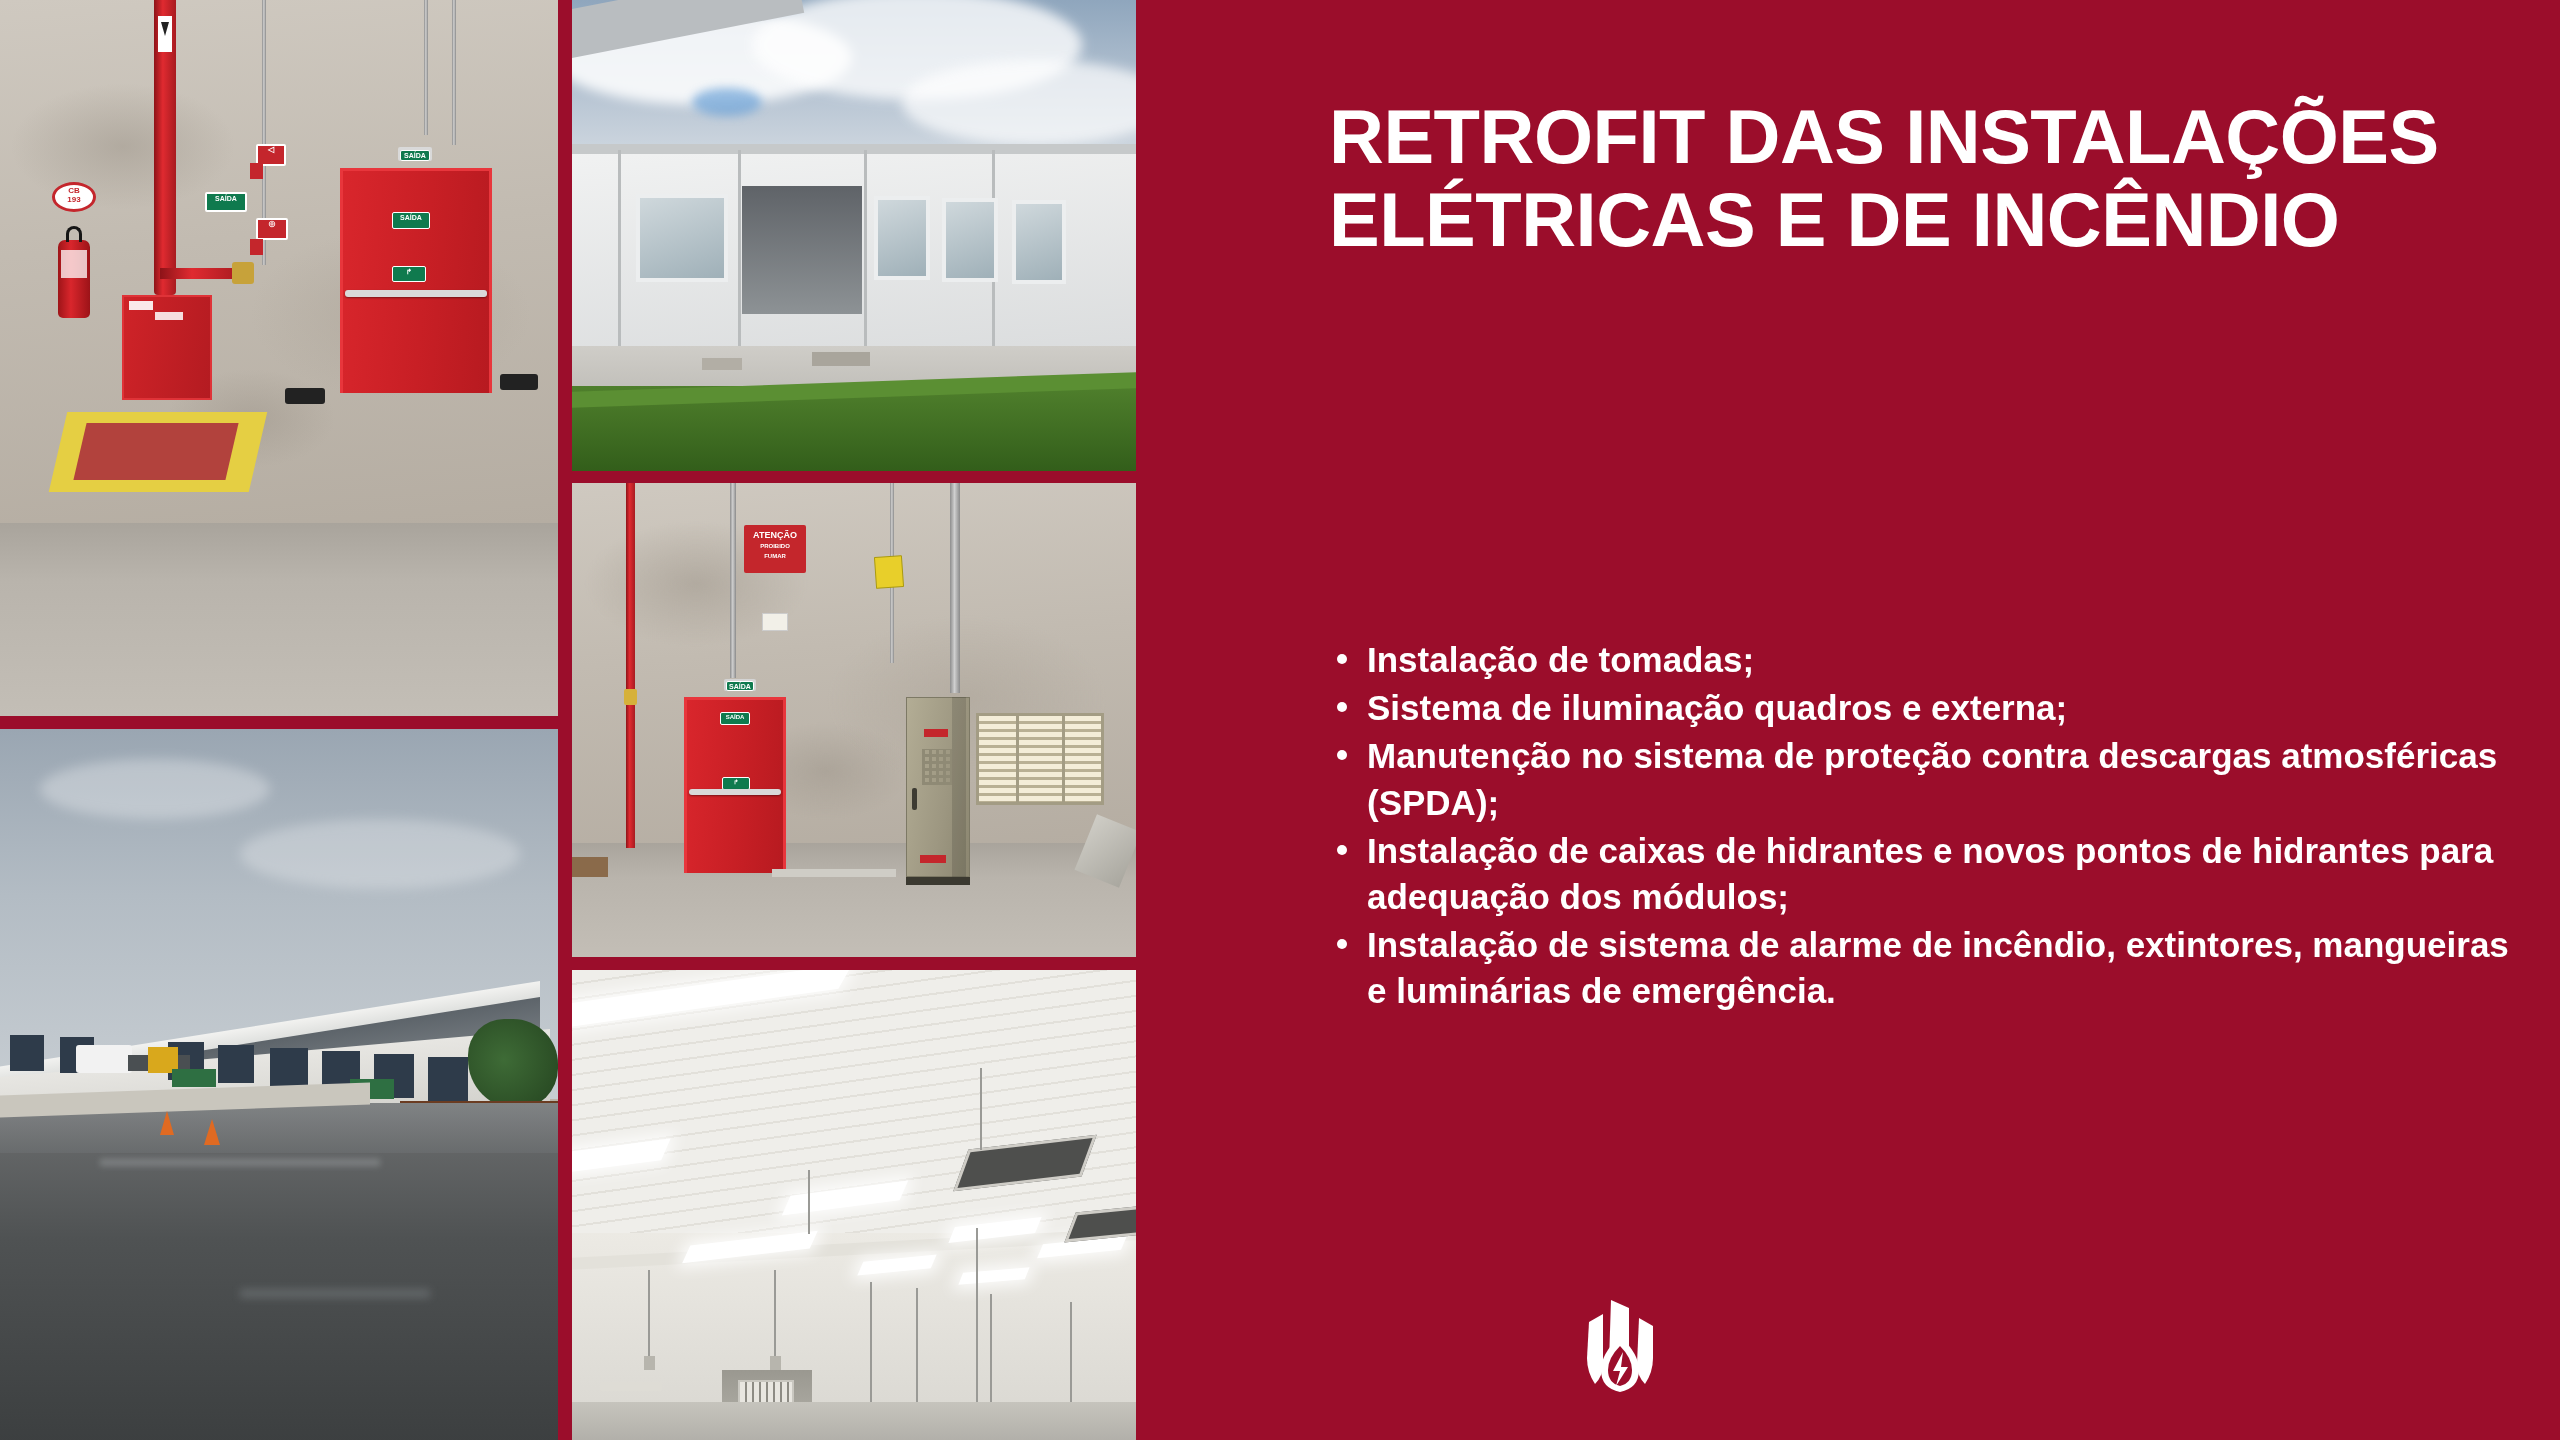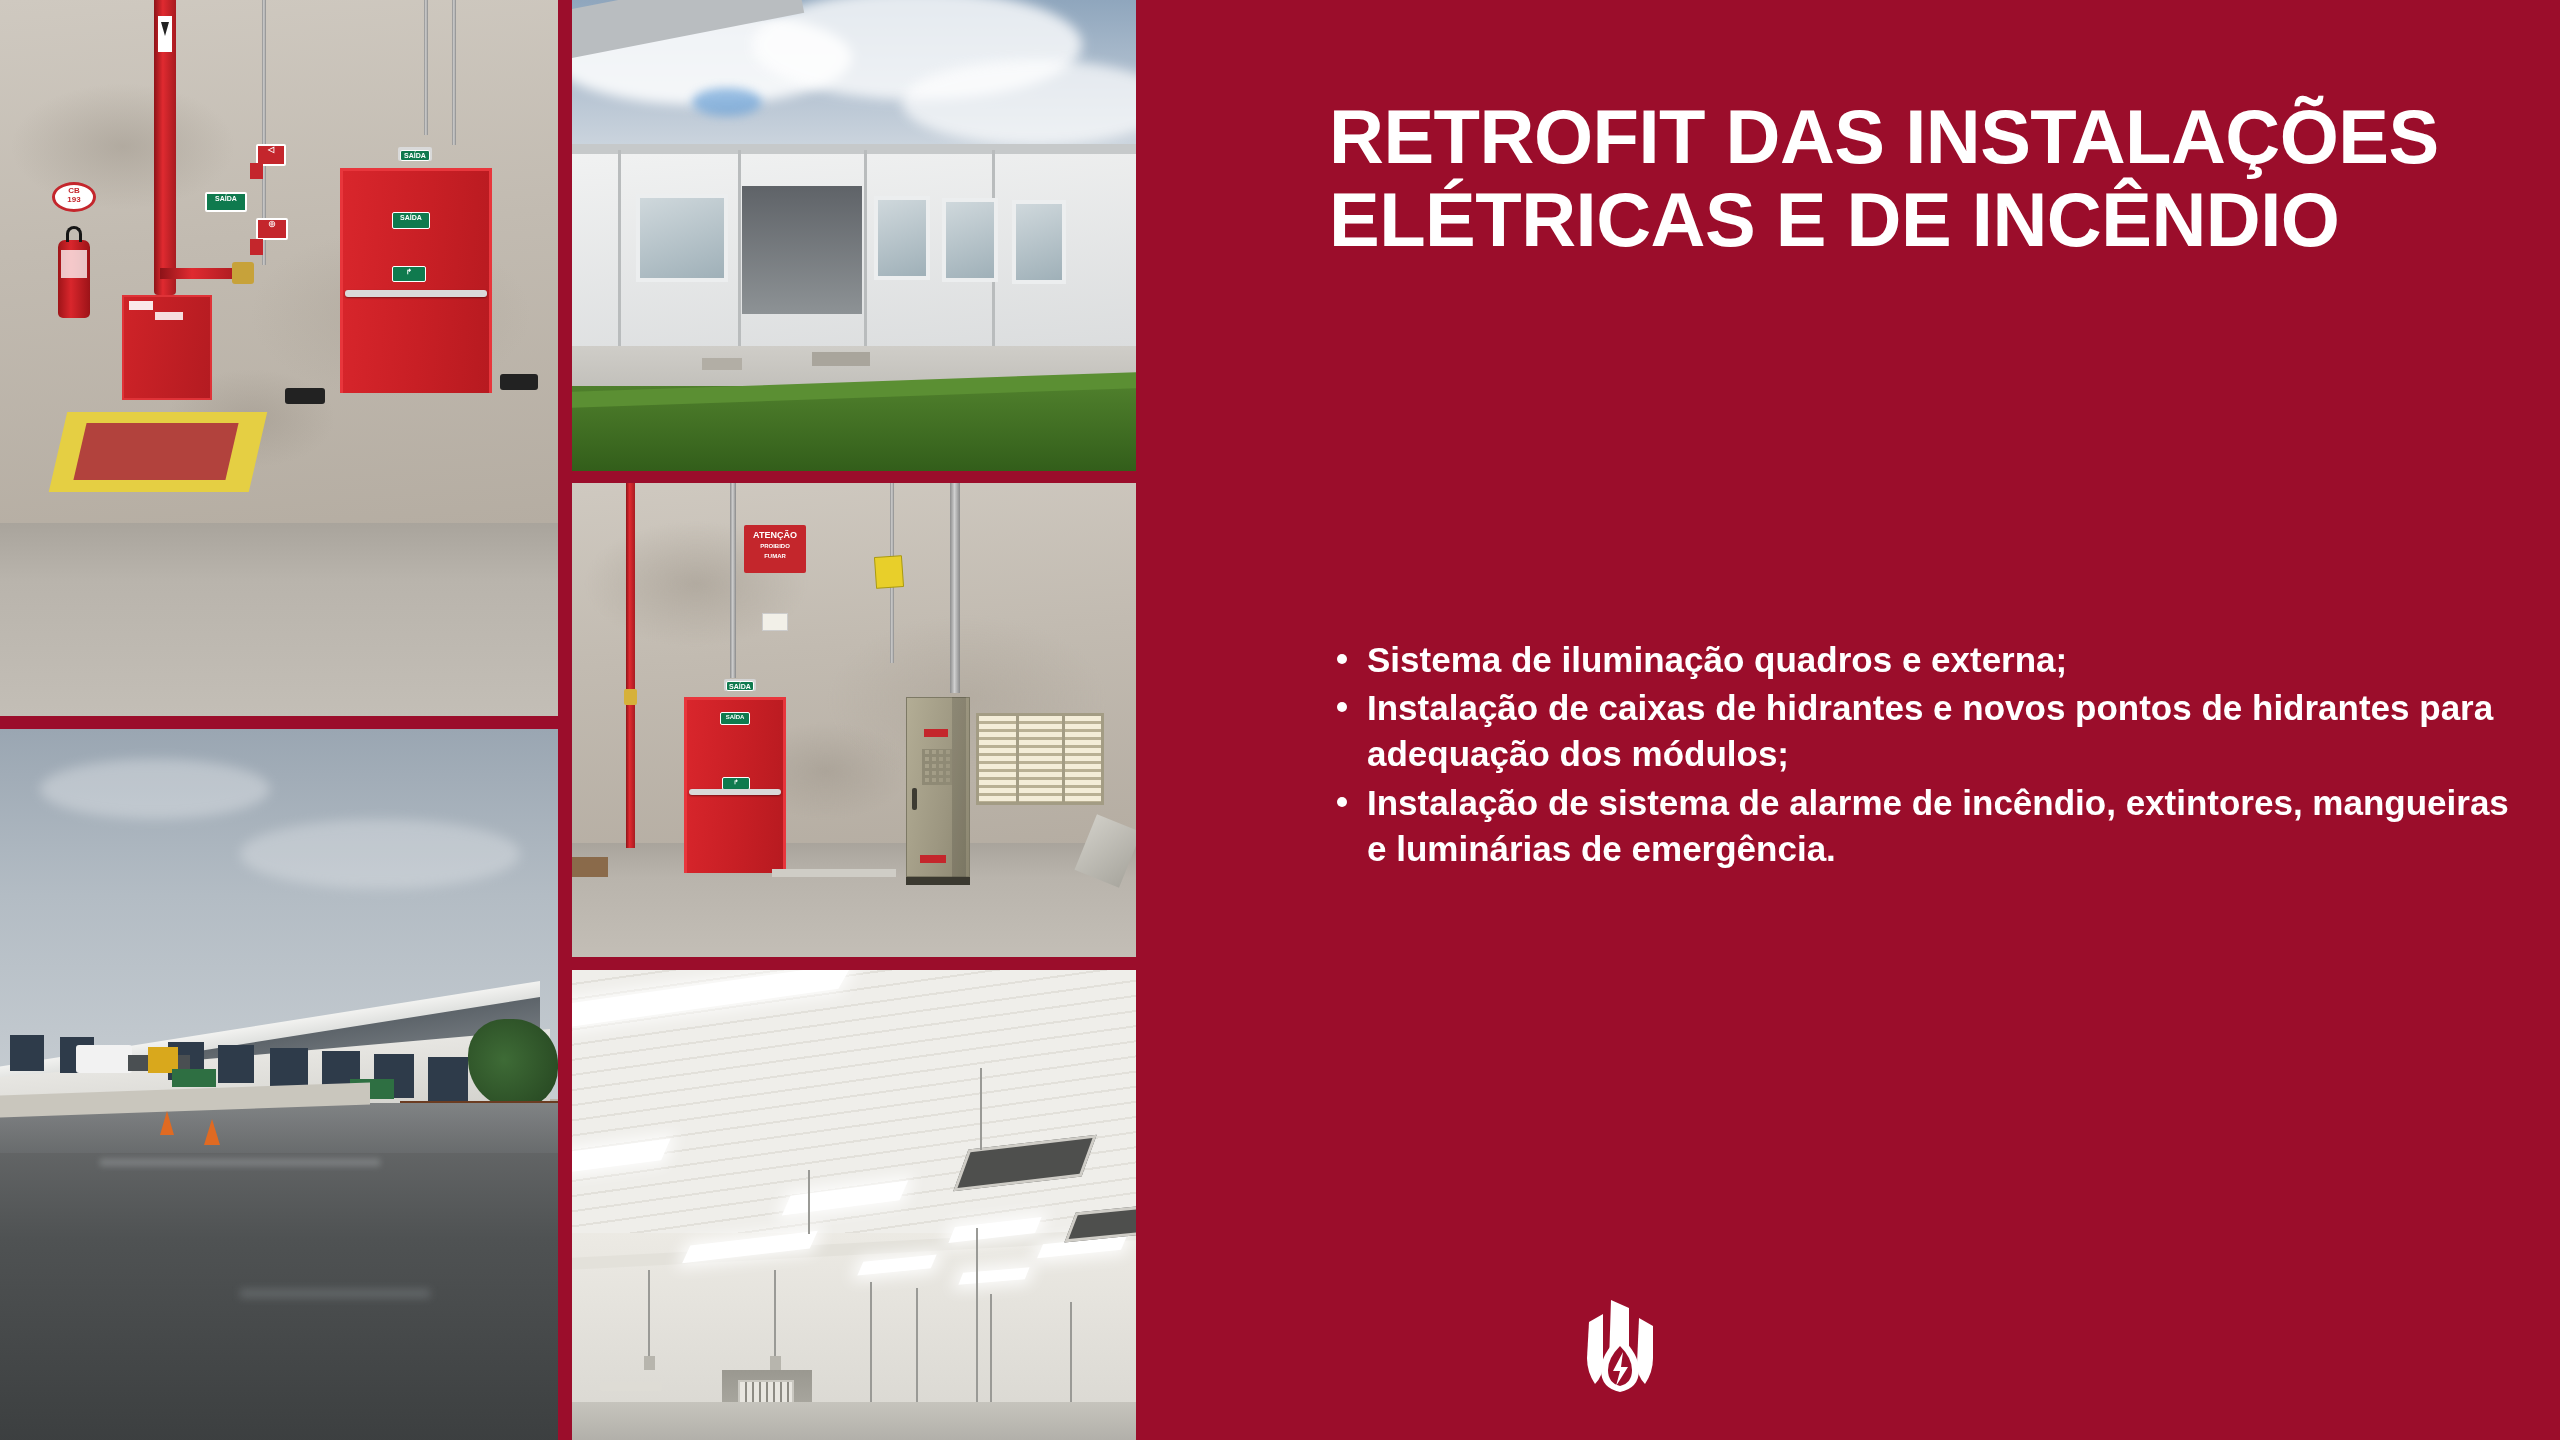--- a/index.html
+++ b/index.html
@@ -343,21 +343,23 @@
       <div style="position:absolute;left:0;bottom:0;width:100%;height:8%;background:linear-gradient(#c6c4bd,#b2b0aa);"></div>
     </div>
   </div>
 
   <div class="content">
 
     <h1 class="title">RETROFIT DAS INSTALAÇÕES ELÉTRICAS E DE INCÊNDIO</h1>
 
 
     <ul class="bullets" style="list-style:none;">
+      <li class="bullet-item">Instalação de tomadas;</li>
       <li class="bullet-item">Sistema de iluminação quadros e externa;</li>
+      <li class="bullet-item">Manutenção no sistema de proteção contra descargas atmosféricas (SPDA);</li>
       <li class="bullet-item">Instalação de caixas de hidrantes e novos pontos de hidrantes para adequação dos módulos;</li>
       <li class="bullet-item">Instalação de sistema de alarme de incêndio, extintores, mangueiras e luminárias de emergência.</li>
     </ul>
 
     <div class="logo">
       <svg class="logo-mark" viewBox="0 0 95 104">
 
         <path d="M8 30 L22 22 L22 72 Q22 84 14 92 Q6 80 6 66 Z" fill="#ffffff"></path>
         <path d="M30 8 L48 16 L48 86 Q40 96 33 90 Q28 84 28 70 Z" fill="#ffffff"></path>
         <path d="M58 26 L72 34 L72 66 Q72 80 64 92 Q56 84 56 72 Z" fill="#ffffff"></path>

